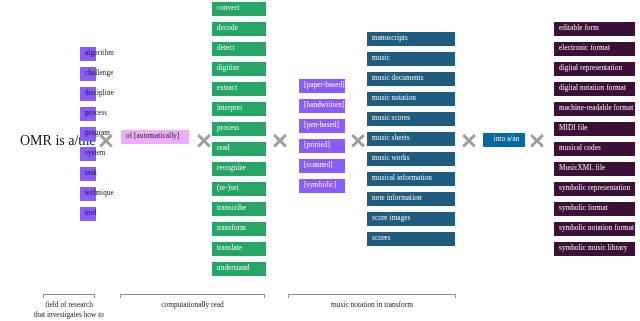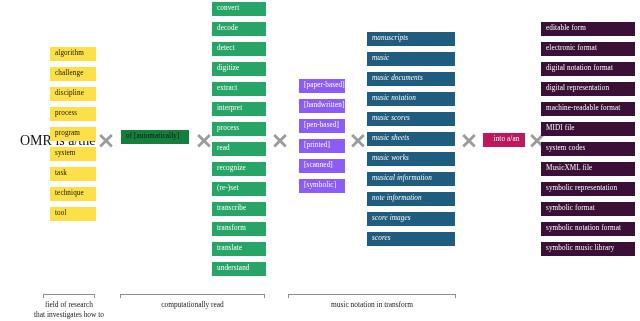--- a/index.html
+++ b/index.html
@@ -33,34 +33,34 @@
     display: flex;
     align-items: center;
     padding-left: 5px;
     box-sizing: border-box;
     margin-bottom: 6px;
     white-space: nowrap;
     letter-spacing: 0.1px;
   }
 
   
-  .col-yellow .chip { background: #fde047; color: #141414; }
-  .col-green2 .chip { background: #15803d; color: #141414; text-align: right; }
+  .col-yellow .chip { background: #8b5cf6; color: #141414; margin-left: 30px; }
+  .col-green2 .chip { background: #f0abfc; color: #141414; text-align: right; }
   .col-green  .chip { background: #27a567; color: #ffffff; }
   .col-teal   .chip { background: #8b5cf6; color: #ffffff; margin-left: 8px; }
   .col-blue   .chip { background: #1f5c7d; color: #ffffff; }
-  .col-purple .chip { background: #3a1036; color: #ffffff; }
-  .chip-into  { background: #be185d; color: #ffffff; }
+  .col-purple .chip { background: #3a1036; color: #ffffff; margin-left: 13px; }
+  .chip-into  { background: #0369a1; color: #ffffff; }
 
   
   #col-yellow { left: 50px; top: 47px; width: 46px; }
   #col-green2 { left: 121px; top: 130px; width: 68px; }
   #col-green  { left: 212px; top: 2px;  width: 54px; }
   #col-teal   { left: 291px; top: 79px; width: 54px; }
-  #col-blue   { left: 367px; top: 32px; width: 88px; font-style: italic; }
+  #col-blue   { left: 367px; top: 32px; width: 88px; }
   #col-purple { left: 541px; top: 22px; width: 94px; }
 
   #into-box {
     position: absolute;
     left: 483px; top: 133px;
     width: 42px; height: 14px;
     font-size: 7.2px;
     display: flex;
     align-items: center;
     justify-content: center;
@@ -213,25 +213,25 @@
 
   <div class="xmark" id="x6">
     <svg width="16" height="16" viewBox="0 0 16 16" aria-hidden="true">
       <path d="M3.2 2 L8 6.8 L12.8 2 L14.8 4 L10 8.8 L14.8 13.6 L12.8 15.6 L8 10.8 L3.2 15.6 L1.2 13.6 L6 8.8 L1.2 4 Z" fill="#9b9b9b"></path>
     </svg>
   </div>
 
   <div class="col col-purple" id="col-purple">
     <div class="chip">editable form</div>
     <div class="chip">electronic format</div>
+    <div class="chip">digital representation</div>
     <div class="chip">digital notation format</div>
-    <div class="chip">digital representation</div>
     <div class="chip">machine-readable format</div>
     <div class="chip">MIDI file</div>
-    <div class="chip">system codes</div>
+    <div class="chip">musical codes</div>
     <div class="chip">MusicXML file</div>
     <div class="chip">symbolic representation</div>
     <div class="chip">symbolic format</div>
     <div class="chip">symbolic notation format</div>
     <div class="chip">symbolic music library</div>
   </div>
 
   <div class="bracket" id="br1"></div>
   <div class="caption" id="cap1">
     <div>field of research</div>

